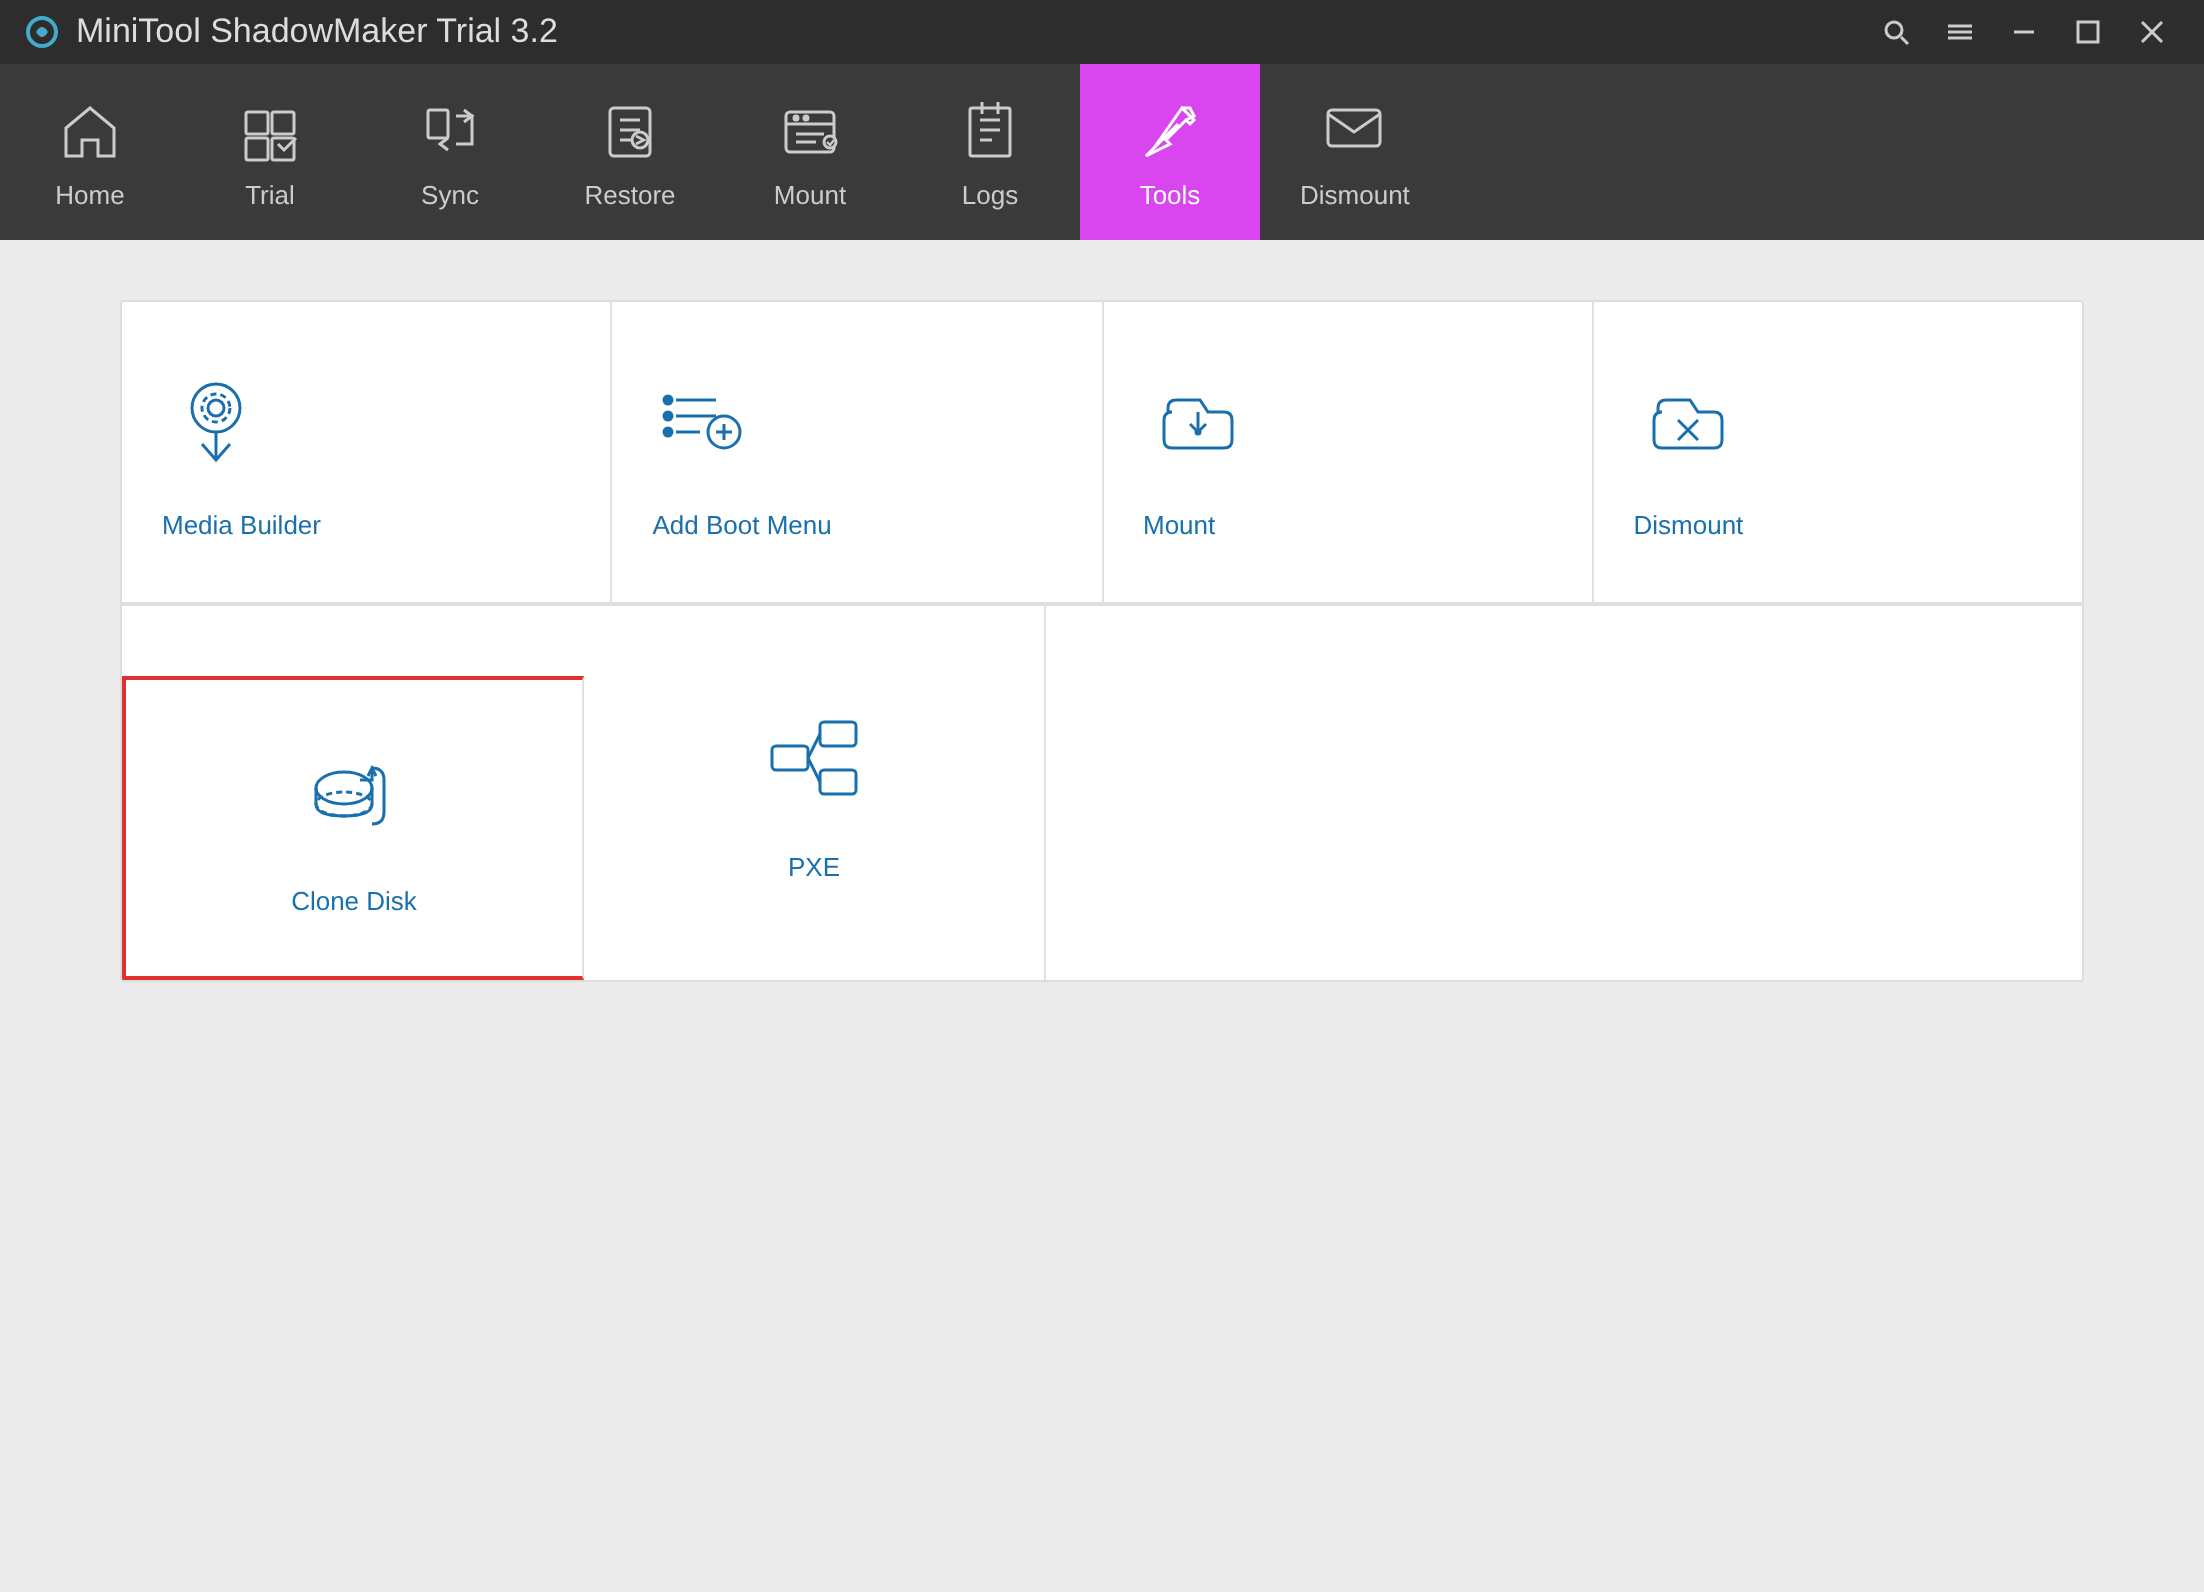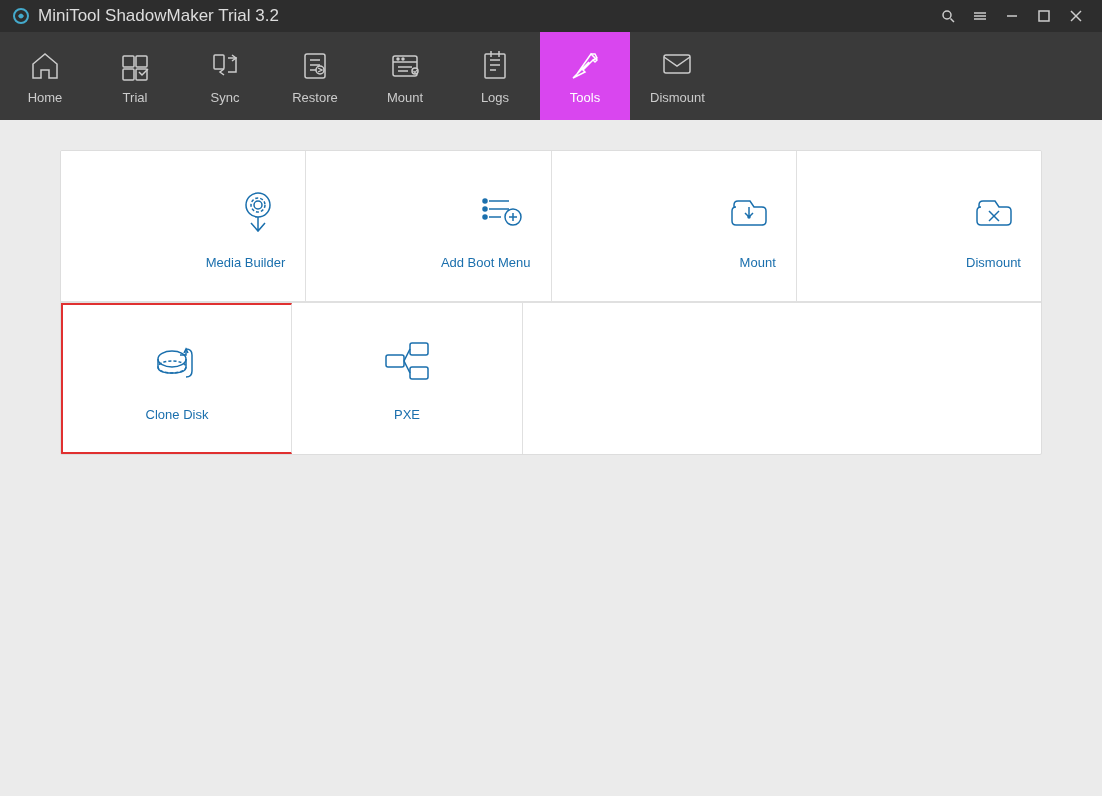--- a/index.html
+++ b/index.html
@@ -89,21 +89,21 @@
     
     .main-content {
       background: #ebebeb;
       height: calc(796px - 32px - 88px);
       padding: 30px 60px;
     }
 
     .tool-item {
       display: flex;
       flex-direction: column;
-      align-items: flex-end;
+      align-items: flex-start;
       justify-content: center;
       padding: 30px 20px;
       cursor: pointer;
       border-right: 1px solid #e0e0e0;
       border-bottom: 1px solid #e0e0e0;
       background: white;
       gap: 14px;
       min-height: 150px;
     }
     .tool-item:last-child { border-right: none; }
@@ -161,20 +161,21 @@
       border-radius: 0;
     }
     .tools-row1 .tool-item:not(:last-child) {
       border-right: 1px solid #e0e0e0;
     }
     .tools-row2 {
       display: flex;
     }
     .tools-row2 .tool-item-row2:not(:last-child) {
       border-right: 1px solid #e0e0e0;
+      margin-top: 35px;
     }
   </style>
 </head>
 <body>
 
 <div class="title-bar">
   <div class="title-bar-logo">
     <svg viewBox="0 0 18 18" width="18" height="18" fill="none" stroke="#4ac" stroke-width="2">
       <circle cx="9" cy="9" r="7"></circle>
       <path d="M6 9 Q9 4 12 9 Q9 14 6 9Z" fill="#4ac" stroke="none"></path>

